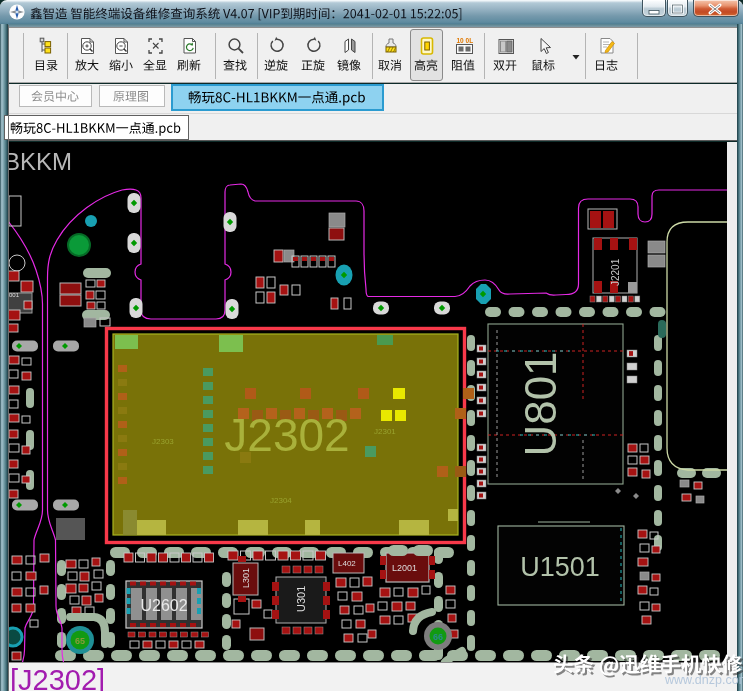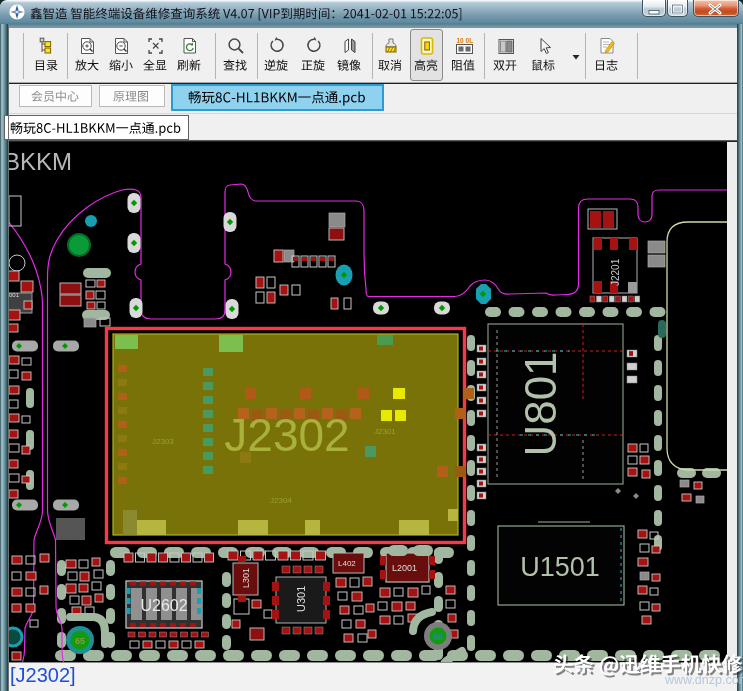--- a/index.html
+++ b/index.html
@@ -21,21 +21,21 @@
 .sep{position:absolute;top:5px;width:1px;height:46px;background:#b4b4b4}
 .titem{position:absolute;top:8px;text-align:center}
 #tabs1{position:absolute;left:8px;top:84px;width:729px;height:30px;background:#f0f0f0;border-bottom:1px solid #d8d8d8}
 #tabs2{position:absolute;left:8px;top:114px;width:729px;height:27px;background:#f0f0f0;border-bottom:1px solid #5a5a5a}
 .gtab{position:absolute;top:1px;height:22px;background:#fdfdfd;border:1px solid #b9b9b9;display:flex;align-items:center;justify-content:center}
 #atab{position:absolute;left:163px;top:0px;width:213px;height:27px;background:#8ed2f0;border:2px solid #2b9bd0;display:flex;align-items:center;justify-content:center}
 #ftab{position:absolute;left:-4px;top:1px;width:185px;height:25px;background:#ffffff;border:1px solid #606060;display:flex;align-items:center;justify-content:center}
 #canvas{position:absolute;left:8px;top:142px;width:719px;height:520px;background:#000;overflow:hidden}
 #rstrip{position:absolute;left:727px;top:142px;width:10px;height:520px;background:#ededed}
 #status{position:absolute;left:8px;top:662px;width:729px;height:29px;background:#f2f2f2;border-top:1px solid #8a8a8a;
- font-size:20px;color:#1d4ed8}
+ font-size:29px;color:#a21caf}
 </style></head><body>
 <div id="win">
 <div id="titlebar"></div>
 <div id="frame-top"></div>
     <div id="frameL"></div>
     <div id="frameR"></div>
 <div class="abs" style="left:8px;top:25px;width:1px;height:666px;background:#6f6f6f;z-index:50"></div>
 
 <svg class="abs" style="left:9px;top:4px" width="16" height="16" viewBox="0 0 16 16">
 <circle cx="8" cy="8" r="7.6" fill="#fdfdfd"></circle>

